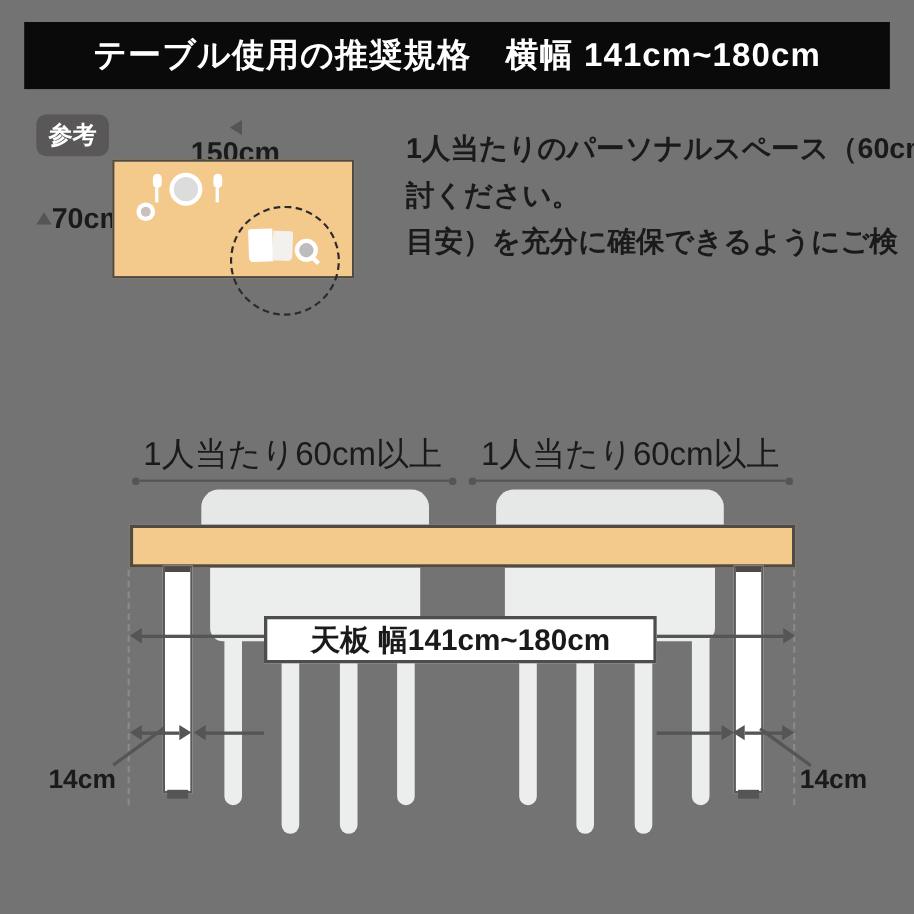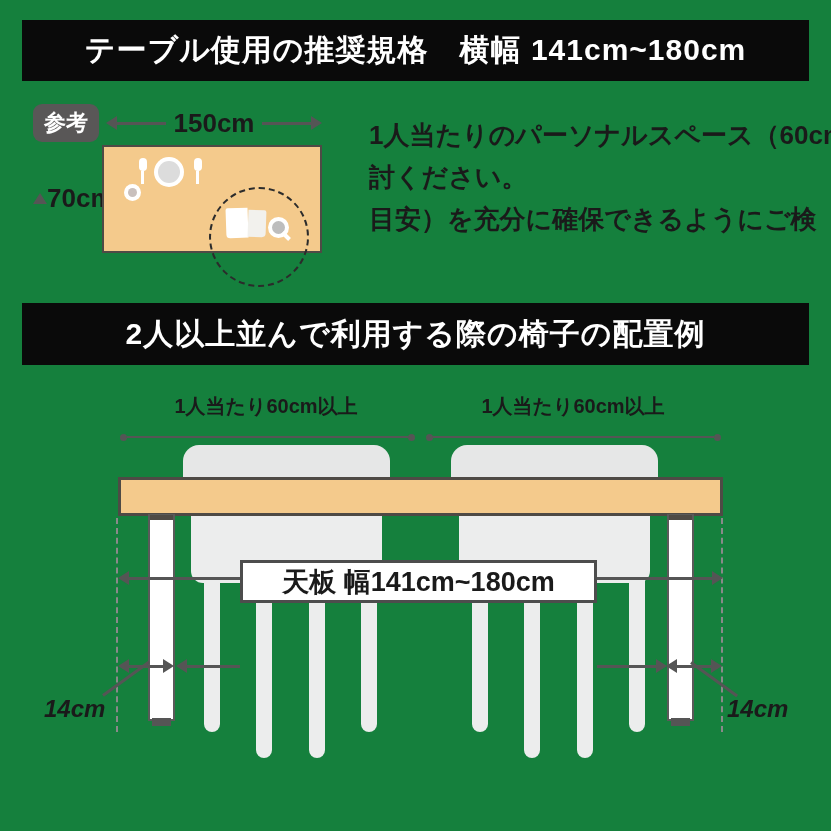--- a/index.html
+++ b/index.html
@@ -1,17 +1,17 @@
 <!DOCTYPE html>
 <html style="--banner_bg: #0a0a0a; --banner_text: #ffffff; --table_fill: #F4CA8C; --table_border: #4E4A45; --dim: #555555; --badge_bg: #595757; --text: #1a1a1a; --chair: #E6E7E7; --chair_light: #ECEDED; --box_border: #4d4d4d; --plate_inner: #DCDCDC;"><head>
 <meta charset="utf-8">
 <style>
   html,body{margin:0;padding:0;background:#fff;}
   .canvas{
-    position:relative;width:831px;height:831px;background:#15803d;overflow:hidden;
+    position:relative;width:831px;height:831px;background:#737373;overflow:hidden;
     font-family:"Liberation Sans","DejaVu Sans",sans-serif;color:var(--text);
   }
   
   .banner{
     position:absolute;left:22px;width:787px;background:var(--banner_bg);
     color:var(--banner_text);display:flex;align-items:center;justify-content:center;
     font-size:30px;font-weight:bold;letter-spacing:1px;
   }
   
   .hdim{display:flex;align-items:center;position:absolute;}
@@ -43,51 +43,51 @@
   .book-pageL{position:absolute;left:226px;top:208px;width:22px;height:30px;background:#fff;border-radius:2px 0 0 4px;transform:rotate(-2deg);z-index:2;}
   .book-pageR{position:absolute;left:248px;top:210px;width:18px;height:27px;background:#F2F1ED;border-radius:0 2px 4px 0;transform:rotate(2deg);z-index:2;}
   .cup2{position:absolute;left:268px;top:217px;width:21px;height:21px;border-radius:50%;background:#fff;z-index:2;}
   .cup2-inner{position:absolute;left:4px;top:4px;width:13px;height:13px;border-radius:50%;background:#BDBDBD;}
   .cup2-handle{position:absolute;left:284px;top:231px;width:4px;height:10px;background:#fff;transform:rotate(-45deg);z-index:2;}
   .circle-label{position:absolute;left:189px;top:257px;width:140px;text-align:center;
     font-size:23px;font-weight:bold;z-index:4;white-space:nowrap;}
   .para{position:absolute;left:369px;top:114px;width:455px;font-size:26px;font-weight:bold;
     line-height:42px;color:var(--text);white-space:nowrap;}
   
-  .seat-label{position:absolute;top:393px;width:298px;text-align:center;font-size:20px;font-weight:bold;white-space:nowrap;}
+  .seat-label{position:absolute;top:393px;width:298px;text-align:center;font-size:30px;font-weight:normal;white-space:nowrap;}
   .measure{position:absolute;top:433px;width:295px;height:8px;display:flex;align-items:center;z-index:6;}
   .backrest{position:absolute;top:445px;width:207px;height:33px;background:var(--chair);border-radius:16px 16px 0 0;z-index:1;}
   .ghost-panel{position:absolute;top:514px;width:191px;height:69px;background:var(--chair_light);border-radius:0 0 12px 12px;z-index:1;}
   .ghost-leg{position:absolute;width:16px;background:var(--chair_light);border-radius:0 0 8px 8px;z-index:1;}
   .tabletop{position:absolute;left:118px;top:477px;width:605px;height:39px;background:var(--table_fill);
     border:3px solid var(--table_border);box-sizing:border-box;z-index:4;}
   .dashline{position:absolute;top:518px;height:214px;width:0;border-left:2px dashed #8a8a8a;z-index:2;}
   .table-leg{position:absolute;top:514px;width:27px;height:207px;background:#fff;border:2px solid #5a5a5a;box-sizing:border-box;z-index:5;}
   .leg-nub{position:absolute;top:515px;width:23px;height:5px;background:var(--table_border);z-index:6;}
   .leg-foot{position:absolute;top:718px;width:19px;height:8px;background:var(--dim);z-index:6;}
   .dim-box{position:absolute;left:240px;width:357px;height:43px;background:#fff;border:3px solid var(--box_border);
     box-sizing:border-box;display:flex;align-items:center;justify-content:center;
     font-size:27px;font-weight:bold;z-index:7;white-space:nowrap;}
-  .lbl14{position:absolute;top:695px;font-size:24px;font-weight:bold;z-index:8;white-space:nowrap;font-style:italic;}
+  .lbl14{position:absolute;top:695px;font-size:24px;font-weight:bold;z-index:8;white-space:nowrap;}
   .footer-note{position:absolute;left:25px;top:779px;font-size:23px;font-weight:bold;letter-spacing:0.3px;white-space:nowrap;}
 </style>
 </head>
 <body>
 
 <div class="canvas">
 
   <div class="banner" style="top:20px;height:61px;">
     <span>テーブル使用の推奨規格　横幅 141cm~180cm</span>
   </div>
 
   <div class="badge">
     <span>参考</span>
   </div>
 
-  <div class="hdim" style="left:106px;top:109px;width:216px;height:28px;">
+  <div class="hdim" style="left:106px;top:109px;width:216px;height:28px;flex-direction:column;">
     <span class="ah-l"></span>
     <span class="hline"></span>
     <span class="dimlabel">150cm</span>
     <span class="hline"></span>
     <span class="ah-r"></span>
   </div>
 
   <div class="vdim" style="left:33px;top:147px;width:64px;height:102px;">
     <span class="ah-u"></span>
     <span class="vline"></span>
@@ -120,23 +120,20 @@
       <div class="cup2-inner"></div>
     </div>
   <div class="cup2-handle"></div>
 
   <div class="para">
     <div>1人当たりのパーソナルスペース（60cm</div>
     <div>討ください。</div>
     <div>目安）を充分に確保できるようにご検</div>
   </div>
 
-  <div class="banner" style="top:303px;height:62px;">
-    <span>2人以上並んで利用する際の椅子の配置例</span>
-  </div>
 
   <div class="seat-label" style="left:117px;">1人当たり60cm以上</div>
   <div class="seat-label" style="left:424px;">1人当たり60cm以上</div>
 
   <div class="measure" style="left:120px;">
     <span class="dot"></span>
     <span class="hline" style="height:2px;"></span>
     <span class="dot"></span>
   </div>
   <div class="measure" style="left:426px;">

